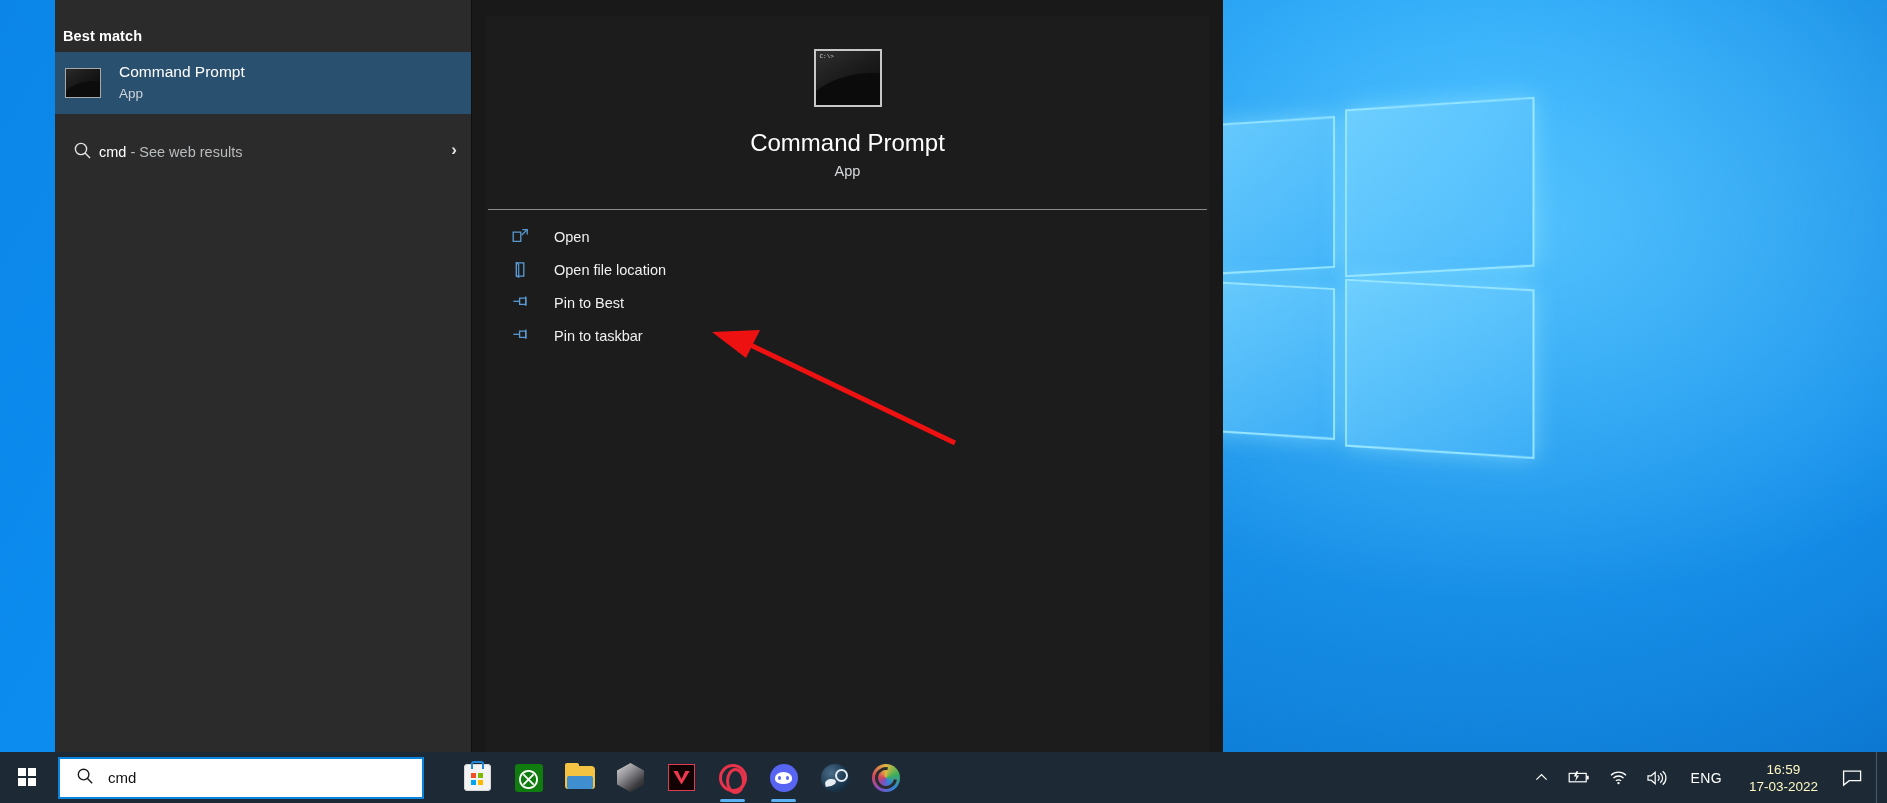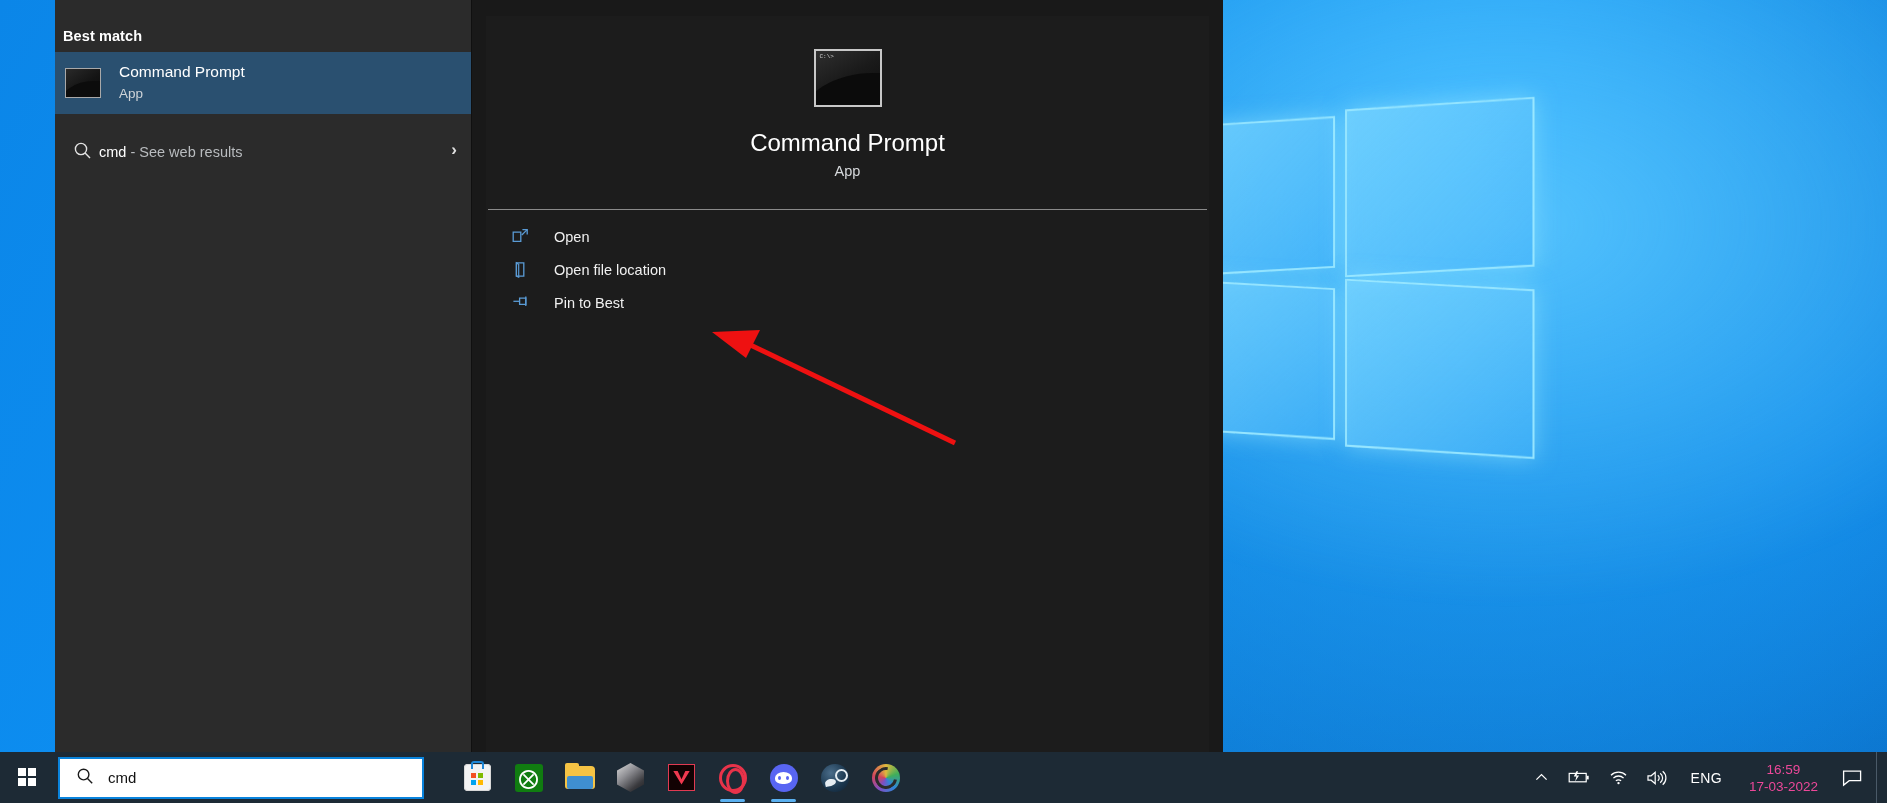--- a/index.html
+++ b/index.html
@@ -351,21 +351,21 @@
     display: flex; align-items: center;
     height: 51px; padding-right: 4px;
   }
   .tray-btn {
     height: 51px; display: flex; align-items: center; justify-content: center;
     padding: 0 9px; color: #ffffff; cursor: default;
   }
   #tray-lang { font-size: 14px; letter-spacing: .4px; padding: 0 13px; }
   #tray-clock {
     display: flex; flex-direction: column; align-items: center; justify-content: center;
-    height: 51px; padding: 0 14px; color: #ec4899; cursor: default;
+    height: 51px; padding: 0 14px; color: #fef9c3; cursor: default;
   }
   #tray-clock .t { font-size: 13.5px; line-height: 17px; }
   #tray-clock .d { font-size: 13.5px; line-height: 17px; }
   #tray-action { padding: 0 13px 0 10px; }
   #show-desktop {
     width: 7px; height: 51px; border-left: 1px solid #4a5a68;
   }
 
   
   #top-artifact {
@@ -462,20 +462,30 @@
             <div class="act-icon">
               <svg width="19" height="17" viewBox="0 0 19 17" fill="none">
                 <path d="M7.6 4.2h6.2v6.2H7.6z" stroke="#5a9bd5" stroke-width="1.3"></path>
                 <line x1="1.4" y1="7.3" x2="7.6" y2="7.3" stroke="#5a9bd5" stroke-width="1.3"></line>
                 <line x1="13.8" y1="2.6" x2="13.8" y2="12" stroke="#5a9bd5" stroke-width="1.3"></line>
               </svg>
             </div>
             <div class="act-label">Pin to Best</div>
           </div>
 
+          <div class="action-row">
+            <div class="act-icon">
+              <svg width="19" height="17" viewBox="0 0 19 17" fill="none">
+                <path d="M7.6 4.2h6.2v6.2H7.6z" stroke="#5a9bd5" stroke-width="1.3"></path>
+                <line x1="1.4" y1="7.3" x2="7.6" y2="7.3" stroke="#5a9bd5" stroke-width="1.3"></line>
+                <line x1="13.8" y1="2.6" x2="13.8" y2="12" stroke="#5a9bd5" stroke-width="1.3"></line>
+              </svg>
+            </div>
+            <div class="act-label">Pin to taskbar</div>
+          </div>
 
         </div>
       </div>
     </div>
   </div>
 
   <svg id="arrow-svg">
     <line x1="955" y1="443" x2="740" y2="340" stroke="#ee1111" stroke-width="5"></line>
     <polygon points="712,332 760,330 746,358" fill="#ee1111"></polygon>
   </svg>

